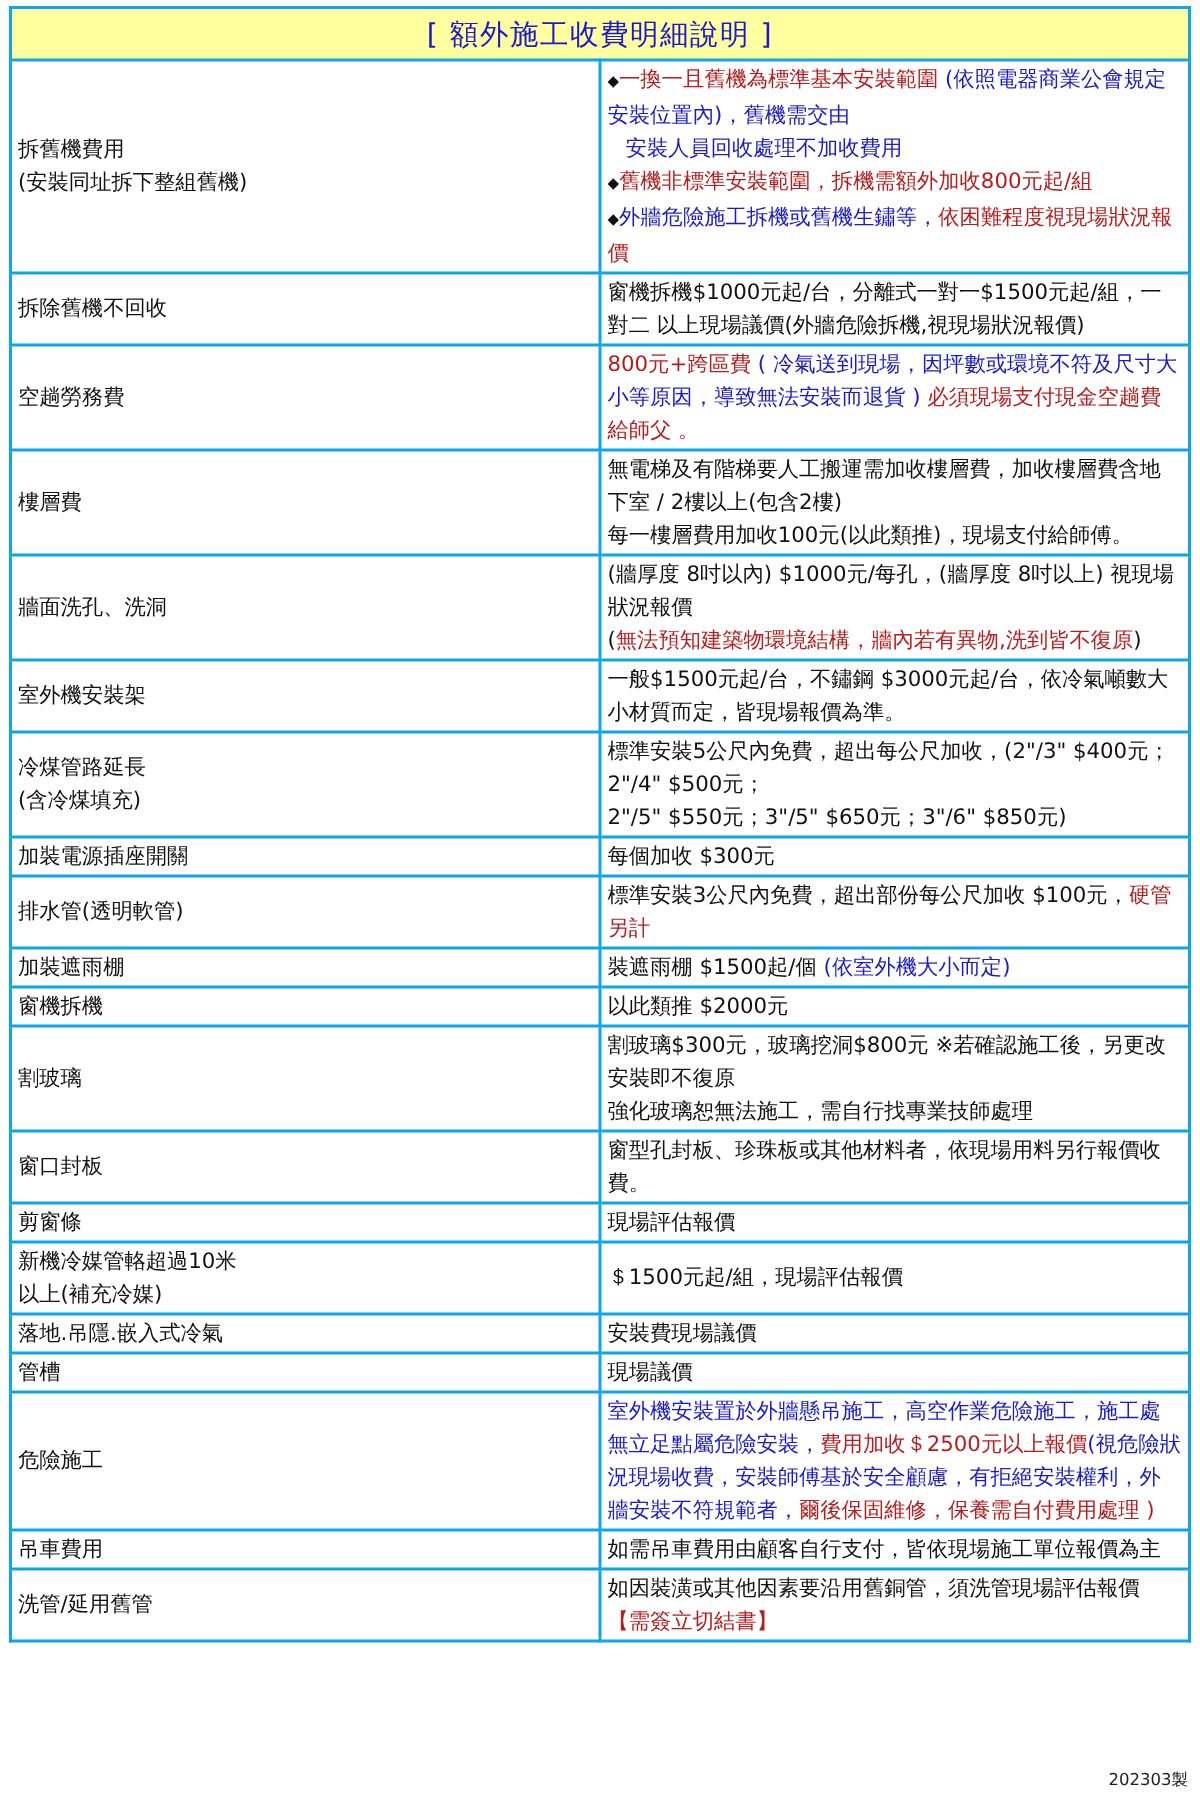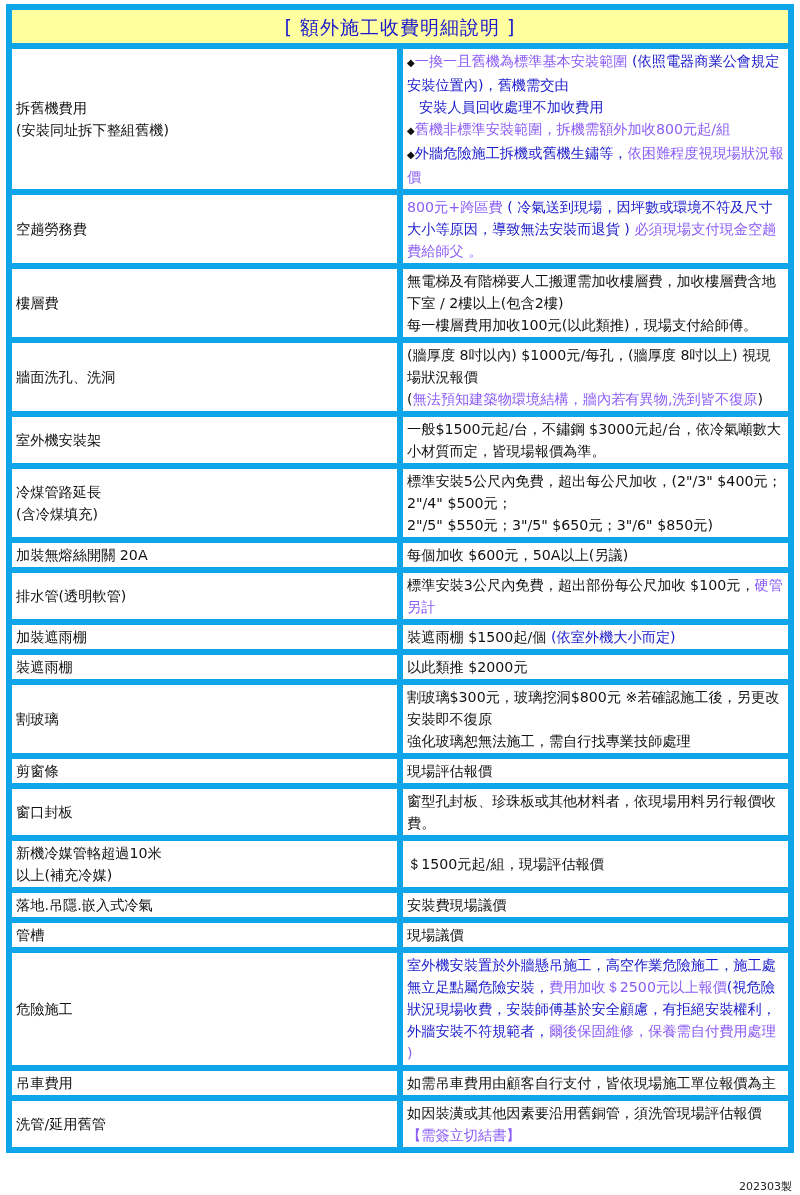--- a/index.html
+++ b/index.html
@@ -1,23 +1,23 @@
 <!DOCTYPE html>
 <html><head>
 <meta charset="utf-8">
 <style>
   html, body { margin: 0; padding: 0; background: #ffffff; }
   body { width: 800px; height: 1195px; position: relative; overflow: hidden;
          font-family: "DejaVu Sans", "Liberation Sans", sans-serif; color: #111; }
   .sheet { position: absolute; left: 6px; top: 4px; width: 788px; }
   table { border-collapse: collapse; width: 788px; table-layout: fixed; border: 2px solid #111; }
-  td { border: 6px solid #0ea5e9; padding: 1px 4px; font-size: 14.2px; line-height: 22px; vertical-align: middle; word-break: break-all; }
+  td { border: 2px solid #0ea5e9; padding: 1px 4px; font-size: 14.2px; line-height: 22px; vertical-align: middle; word-break: break-all; }
   td.label { width: 168px; padding-left: 4px; }
   .title-cell { background: #ffffa0; text-align: center; font-size: 19px; color: #1a1acc; height: 31px; letter-spacing: 1px; }
-  .red { color: #8b5cf6; }
+  .red { color: #b91c1c; }
   .blue { color: #1a1acc; }
   .black { color: #111; }
   .indent { padding-left: 12px; display: block; }
   .footer { position: absolute; right: 8px; top: 1179px; font-size: 11px; color: #222; }
 </style>
 </head>
 <body>
 
 <div class="sheet">
   <table>
@@ -32,20 +32,28 @@
           </td>
           <td>
             <div><span class="black" style="font-size: 10px;">◆</span><span class="red">一換一且舊機為標準基本安裝範圍</span><span class="blue"> (依照電器商業公會規定安裝位置內)，舊機需交由</span></div>
             <div class="indent"><span class="blue">安裝人員回收處理不加收費用</span></div>
             <div><span class="black" style="font-size: 10px;">◆</span><span class="red">舊機非標準安裝範圍，拆機需額外加收800元起/組</span></div>
             <div><span class="black" style="font-size: 10px;">◆</span><span class="blue">外牆危險施工拆機或舊機生鏽等，</span><span class="red">依困難程度視現場狀況報價</span></div>
           </td>
         </tr>
         <tr>
           <td class="label">
+            <div>拆除舊機不回收</div>
+          </td>
+          <td>
+            <div><span class="black">窗機拆機$1000元起/台，分離式一對一$1500元起/組，一對二 以上現場議價(外牆危險拆機,視現場狀況報價)</span></div>
+          </td>
+        </tr>
+        <tr>
+          <td class="label">
             <div>空趟勞務費</div>
           </td>
           <td>
             <div><span class="red">800元+跨區費 </span><span class="blue">( 冷氣送到現場，因坪數或環境不符及尺寸大小等原因，導致無法安裝而退貨 ) </span><span class="red">必須現場支付現金空趟費給師父 。</span></div>
           </td>
         </tr>
         <tr>
           <td class="label">
             <div>樓層費</div>
           </td>
@@ -76,73 +84,73 @@
             <div>冷煤管路延長</div>
             <div>(含冷煤填充)</div>
           </td>
           <td>
             <div><span class="black">標準安裝5公尺內免費，超出每公尺加收，(2"/3" $400元； 2"/4" $500元；</span></div>
             <div><span class="black"> 2"/5" $550元；3"/5" $650元；3"/6" $850元)</span></div>
           </td>
         </tr>
         <tr>
           <td class="label">
-            <div>加裝無熔絲開關 20A</div>
-          </td>
-          <td>
-            <div><span class="black">每個加收 $600元，50A以上(另議)</span></div>
+            <div>加裝電源插座開關</div>
+          </td>
+          <td>
+            <div><span class="black">每個加收 $300元</span></div>
           </td>
         </tr>
         <tr>
           <td class="label">
             <div>排水管(透明軟管)</div>
           </td>
           <td>
             <div><span class="black">標準安裝3公尺內免費，超出部份每公尺加收 $100元，</span><span class="red">硬管另計</span></div>
           </td>
         </tr>
         <tr>
           <td class="label">
             <div>加裝遮雨棚</div>
           </td>
           <td>
             <div><span class="black">裝遮雨棚 $1500起/個 </span><span class="blue">(依室外機大小而定)</span></div>
           </td>
         </tr>
         <tr>
           <td class="label">
-            <div>裝遮雨棚</div>
+            <div>窗機拆機</div>
           </td>
           <td>
             <div><span class="black">以此類推 $2000元</span></div>
           </td>
         </tr>
         <tr>
           <td class="label">
             <div>割玻璃</div>
           </td>
           <td>
             <div><span class="black">割玻璃$300元，玻璃挖洞$800元  ※若確認施工後，另更改安裝即不復原</span></div>
             <div><span class="black">強化玻璃恕無法施工，需自行找專業技師處理</span></div>
           </td>
         </tr>
         <tr>
           <td class="label">
+            <div>窗口封板</div>
+          </td>
+          <td>
+            <div><span class="black">窗型孔封板、珍珠板或其他材料者，依現場用料另行報價收費。</span></div>
+          </td>
+        </tr>
+        <tr>
+          <td class="label">
             <div>剪窗條</div>
           </td>
           <td>
             <div><span class="black">現場評估報價</span></div>
-          </td>
-        </tr>
-        <tr>
-          <td class="label">
-            <div>窗口封板</div>
-          </td>
-          <td>
-            <div><span class="black">窗型孔封板、珍珠板或其他材料者，依現場用料另行報價收費。</span></div>
           </td>
         </tr>
         <tr>
           <td class="label">
             <div>新機冷媒管輅超過10米</div>
             <div>以上(補充冷媒)</div>
           </td>
           <td>
             <div><span class="black">＄1500元起/組，現場評估報價</span></div>
           </td>

